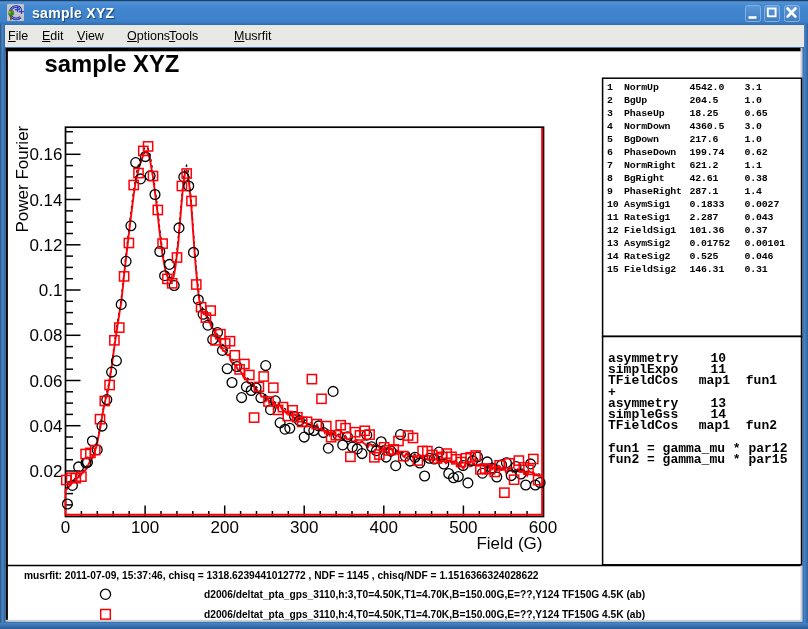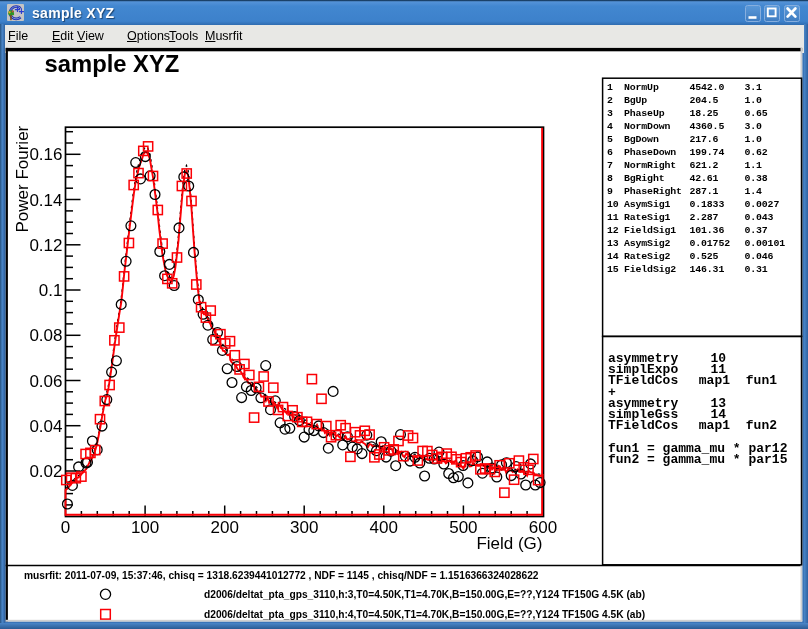--- a/index.html
+++ b/index.html
@@ -2,42 +2,42 @@
 <html><head><meta charset="utf-8">
 <style>
 html,body{margin:0;padding:0;width:808px;height:629px;overflow:hidden;background:#3a74b8;font-family:"Liberation Sans",sans-serif;}
 #win{position:absolute;inset:0;}
 #titlebar{position:absolute;left:0;top:0;width:808px;height:25px;
  background:linear-gradient(180deg,#16395e 0%,#1d456e 3%,#5593d8 7%,#4287d0 25%,#3d81cb 85%,#2f6cb0 100%);}
 #ttext{position:absolute;left:32px;top:5px;font-size:14px;font-weight:bold;color:#fff;text-shadow:1px 1px 1px #1c4470;letter-spacing:0.3px;}
 .tbtn{position:absolute;top:4.5px;width:16px;height:17px;border-radius:2.5px;border:1px solid #86aede;
  background:linear-gradient(180deg,#559317 0%,#4586cd 100%);box-sizing:border-box;}
 .tbtn{background:linear-gradient(180deg,#5a98d8 0%,#3f7dc2 100%);}
-#menubar{position:absolute;left:3px;top:24.5px;width:802px;height:28px;background:#e8e8e5;}
+#menubar{position:absolute;left:3px;top:24.5px;width:802px;height:22px;background:#e8e8e5;}
 .mi{position:absolute;top:4px;font-size:12.5px;color:#000;}
 .mi u{text-decoration:underline;}
 #borders{position:absolute;inset:0;pointer-events:none;}
 svg{position:absolute;left:0;top:0;transform:translateZ(0);}
 #menubar,#titlebar{transform:translateZ(0);}
 </style></head>
 <body>
 <div id="win">
 <div id="titlebar">
  <div id="ttext">sample XYZ</div>
  <div class="tbtn" style="left:744.5px"></div>
  <div class="tbtn" style="left:763.5px"></div>
  <div class="tbtn" style="left:783.5px"></div>
 </div>
 <div id="menubar">
  <span class="mi" style="left:5px"><u>F</u>ile</span>
- <span class="mi" style="left:49px"><u>E</u>dit</span>
+ <span class="mi" style="left:39px"><u>E</u>dit</span>
  <span class="mi" style="left:74px"><u>V</u>iew</span>
  <span class="mi" style="left:124px"><u>O</u>ptions</span>
  <span class="mi" style="left:166px"><u>T</u>ools</span>
- <span class="mi" style="left:202px"><u>M</u>usrfit</span>
+ <span class="mi" style="left:231px"><u>M</u>usrfit</span>
  <span class="mi" style="left:807px"><u>H</u>elp</span>
 </div>
 <svg width="808" height="629" viewBox="0 0 808 629">
 
 <rect x="5.7" y="47.9" width="796.5" height="573.5" fill="#ffffff"></rect>
 <rect x="5.7" y="47.9" width="796.5" height="3.4" fill="#000000"></rect>
 <rect x="5.7" y="47.9" width="2.2" height="573.5" fill="#000000"></rect>
 <rect x="5.7" y="619.8" width="796.5" height="1.8" fill="#cfcfcf"></rect>
 <rect x="800.5" y="47.9" width="1.8" height="573.5" fill="#cfcfcf"></rect>
 

